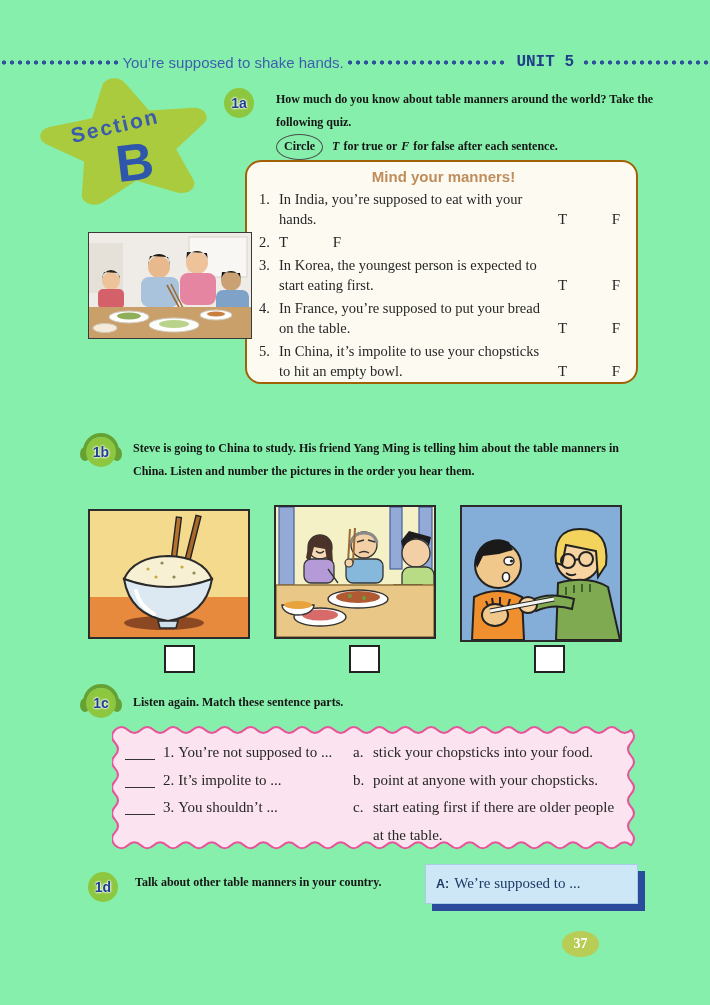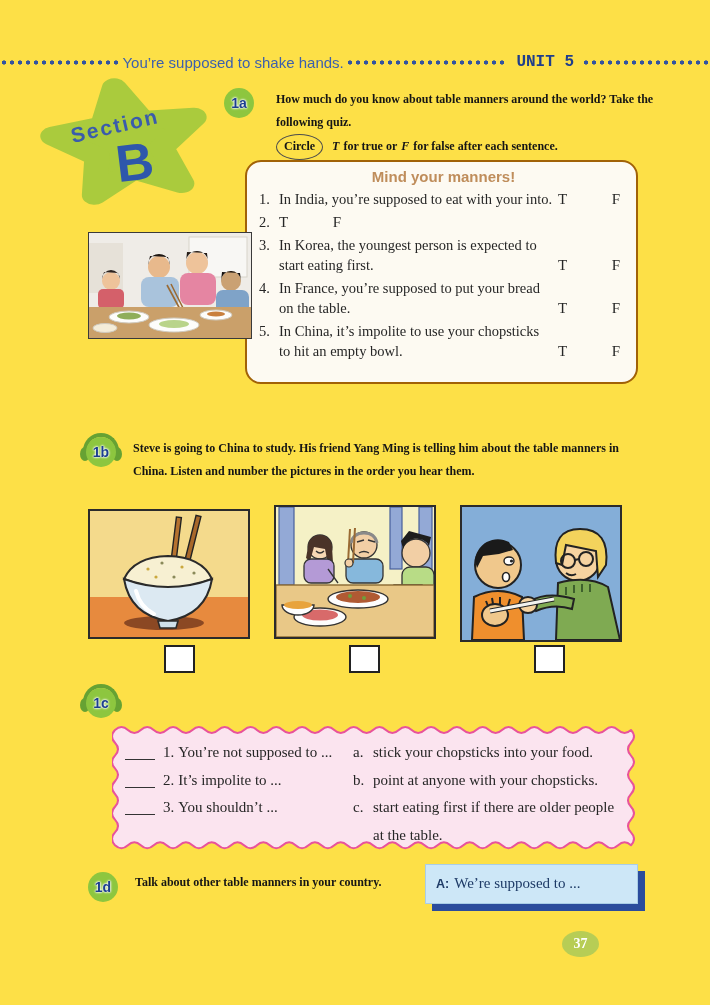--- a/index.html
+++ b/index.html
@@ -1,16 +1,16 @@
 <!DOCTYPE html>
 <html><head>
 <meta charset="utf-8">
 <style>
   html,body{margin:0;padding:0;background:#ffffff;}
-  .page{position:relative;width:710px;height:1005px;background:#fde047;overflow:hidden;
+  .page{position:relative;width:710px;height:1005px;background:#86efac;overflow:hidden;
         font-family:"Liberation Serif",serif;color:#1e1e1e;}
 
   
   .topline{position:absolute;left:0;top:52px;width:710px;height:20px;display:flex;align-items:center;}
   .dots{height:5px;flex:1;background-image:radial-gradient(circle,#33539f 1.9px,transparent 2.3px);
         background-size:8px 5px;background-repeat:repeat-x;background-position:left center;}
   .dots.mid{flex:1.35;}
   .dots.end{flex:0 0 128px;}
   .running{font-family:"Liberation Sans",sans-serif;font-size:15px;color:#3c5fae;padding:0 2px;white-space:nowrap;}
   .unit{font-family:Liberation Mono, monospace;font-size:16px;font-weight:800;color:#1f3e8c;padding:0 8px;white-space:nowrap;}
@@ -121,21 +121,21 @@
   <div class="inst inst-1a">
     <p>How much do you know about table manners around the world? Take the following quiz.</p>
     <p><span class="circled">Circle</span><span class="tfi">T</span><span>for true or</span><span class="tfi">F</span><span>for false after each sentence.</span></p>
   </div>
 
   <div class="quiz">
     <div class="quiz-title">Mind your manners!</div>
 
     <div class="q-item">
       <span class="q-num">1.</span>
-      <span class="q-text">In India, you’re supposed to eat with your into.</span>
+      <span class="q-text">In India, you’re supposed to eat with your hands.</span>
       <span class="q-tf">
         <span class="tf-letter">T</span>
         <span class="tf-letter">F</span>
       </span>
     </div>
     <div class="q-item">
       <span class="q-num">2.</span>
       <span class="q-tf">
         <span class="tf-letter">T</span>
         <span class="tf-letter">F</span>
@@ -289,20 +289,21 @@
   <div class="ansbox" style="left:164px;"></div>
   <div class="ansbox" style="left:349px;"></div>
   <div class="ansbox" style="left:534px;"></div>
 
   <div class="badge" style="left:86px;top:688px;">
     <span class="band"></span>
     <span class="ear l"></span>
     <span class="ear r"></span>
     <span class="bcirc">1c</span>
   </div>
+  <div class="inst inst-1c">Listen again. Match these sentence parts.</div>
 
   <div class="match">
     <svg class="wavy" viewBox="-3 -3 523 127">
       <path id="wavy-path" fill="#fbe4ef" stroke="#e8539b" stroke-width="2" stroke-linejoin="round" d="M0 3 q6.5 -6 12.9 0 q6.5 6 12.9 0 q6.5 -6 12.9 0 q6.5 6 12.9 0 q6.5 -6 12.9 0 q6.5 6 12.9 0 q6.5 -6 12.9 0 q6.5 6 12.9 0 q6.5 -6 12.9 0 q6.5 6 12.9 0 q6.5 -6 12.9 0 q6.5 6 12.9 0 q6.5 -6 12.9 0 q6.5 6 12.9 0 q6.5 -6 12.9 0 q6.5 6 12.9 0 q6.5 -6 12.9 0 q6.5 6 12.9 0 q6.5 -6 12.9 0 q6.5 6 12.9 0 q6.5 -6 12.9 0 q6.5 6 12.9 0 q6.5 -6 12.9 0 q6.5 6 12.9 0 q6.5 -6 12.9 0 q6.5 6 12.9 0 q6.5 -6 12.9 0 q6.5 6 12.9 0 q6.5 -6 12.9 0 q6.5 6 12.9 0 q6.5 -6 12.9 0 q6.5 6 12.9 0 q6.5 -6 12.9 0 q6.5 6 12.9 0 q6.5 -6 12.9 0 q6.5 6 12.9 0 q6.5 -6 12.9 0 q6.5 6 12.9 0 q6.5 -6 12.9 0 q6.5 6 12.9 0 q6 6.4 0 12.8 q-6 6.4 0 12.8 q6 6.4 0 12.8 q-6 6.4 0 12.8 q6 6.4 0 12.8 q-6 6.4 0 12.8 q6 6.4 0 12.8 q-6 6.4 0 12.8 q6 6.4 0 12.8 q-6.5 -6 -12.9 0 q-6.5 6 -12.9 0 q-6.5 -6 -12.9 0 q-6.5 6 -12.9 0 q-6.5 -6 -12.9 0 q-6.5 6 -12.9 0 q-6.5 -6 -12.9 0 q-6.5 6 -12.9 0 q-6.5 -6 -12.9 0 q-6.5 6 -12.9 0 q-6.5 -6 -12.9 0 q-6.5 6 -12.9 0 q-6.5 -6 -12.9 0 q-6.5 6 -12.9 0 q-6.5 -6 -12.9 0 q-6.5 6 -12.9 0 q-6.5 -6 -12.9 0 q-6.5 6 -12.9 0 q-6.5 -6 -12.9 0 q-6.5 6 -12.9 0 q-6.5 -6 -12.9 0 q-6.5 6 -12.9 0 q-6.5 -6 -12.9 0 q-6.5 6 -12.9 0 q-6.5 -6 -12.9 0 q-6.5 6 -12.9 0 q-6.5 -6 -12.9 0 q-6.5 6 -12.9 0 q-6.5 -6 -12.9 0 q-6.5 6 -12.9 0 q-6.5 -6 -12.9 0 q-6.5 6 -12.9 0 q-6.5 -6 -12.9 0 q-6.5 6 -12.9 0 q-6.5 -6 -12.9 0 q-6.5 6 -12.9 0 q-6.5 -6 -12.9 0 q-6.5 6 -12.9 0 q-6.5 -6 -12.9 0 q-6.5 6 -12.9 0 q-6 -6.4 0 -12.8 q6 -6.4 0 -12.8 q-6 -6.4 0 -12.8 q6 -6.4 0 -12.8 q-6 -6.4 0 -12.8 q6 -6.4 0 -12.8 q-6 -6.4 0 -12.8 q6 -6.4 0 -12.8 q-6 -6.4 0 -12.8 Z"></path>
     </svg>
     <div class="match-inner">
       <div class="m-left">
         <div class="m-row">
           <span class="blank"></span>
           <span class="m-num">1.</span>

